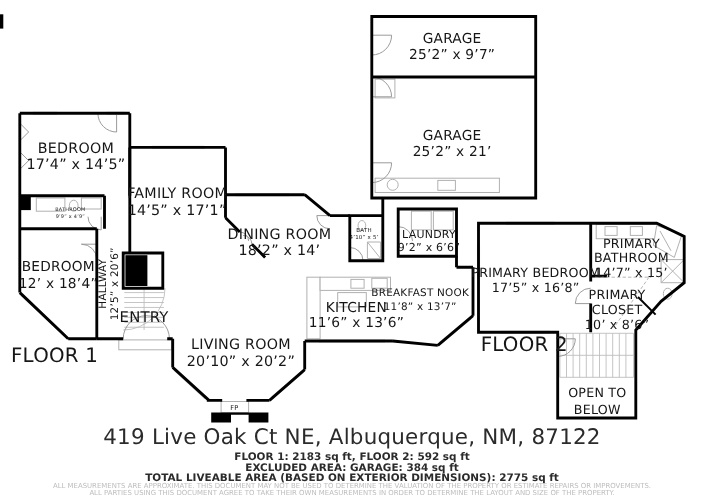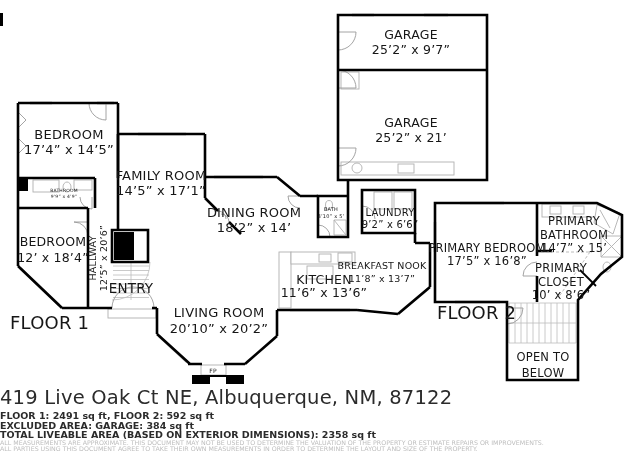--- a/index.html
+++ b/index.html
@@ -6,21 +6,21 @@
   .canvas{position:relative;width:640px;height:453px;background:#ffffff;overflow:hidden;
           font-family:"DejaVu Sans","Liberation Sans",sans-serif;}
   svg{position:absolute;left:0;top:0;}
   svg text{fill:#161616;letter-spacing:.2px;}
   .walls{stroke:#000;stroke-width:2.6;fill:none;stroke-linecap:butt;}
   .windows{stroke:#c9c9c9;stroke-width:2.8;fill:none;}
   .doors{stroke:#9a9a9a;stroke-width:.9;fill:none;}
   .fixtures{stroke:#b0b0b0;stroke-width:.9;fill:#ffffff;}
   .stairs{stroke:#bdbdbd;stroke-width:.8;fill:none;}
   .dashed{stroke:#ababab;stroke-width:.8;fill:none;stroke-dasharray:3 2;}
-  .footer{position:absolute;left:0;right:0;top:386px;text-align:left;color:#2b2b2b;}
+  .footer{position:absolute;left:0;right:0;top:386px;text-align:center;color:#2b2b2b;}
   .address{font-size:19.5px;letter-spacing:.2px;margin-bottom:2px;}
   .stat{font-size:9.5px;font-weight:700;line-height:9.6px;}
   .disclaimer{font-size:6.3px;color:#bdbdbd;line-height:6.6px;}
   .disclaimer:first-of-type{margin-top:2px;}
 </style>
 </head>
 <body>
 
 <div class="canvas">
   <svg width="640" height="453" viewBox="0 0 640 453">
@@ -145,19 +145,19 @@
         <text x="543" y="361" font-size="11.5" text-anchor="middle">OPEN TO</text>
         <text x="543" y="376.5" font-size="11.5" text-anchor="middle">BELOW</text>
         <text x="213" y="373" font-size="6" text-anchor="middle">FP</text>
         <text x="10" y="329" font-size="18" text-anchor="start">FLOOR 1</text>
         <text x="437" y="319" font-size="18" text-anchor="start">FLOOR 2</text>
       </g>
   </svg>
 
   <div class="footer">
     <div class="address">419 Live Oak Ct NE, Albuquerque, NM, 87122</div>
-    <div class="stat">FLOOR 1: 2491 sq ft, FLOOR 2: 592 sq ft</div>
+    <div class="stat">FLOOR 1: 2183 sq ft, FLOOR 2: 592 sq ft</div>
     <div class="stat">EXCLUDED AREA: GARAGE: 384 sq ft</div>
-    <div class="stat">TOTAL LIVEABLE AREA (BASED ON EXTERIOR DIMENSIONS): 2358 sq ft</div>
+    <div class="stat">TOTAL LIVEABLE AREA (BASED ON EXTERIOR DIMENSIONS): 2775 sq ft</div>
     <div class="disclaimer">ALL MEASUREMENTS ARE APPROXIMATE. THIS DOCUMENT MAY NOT BE USED TO DETERMINE THE VALUATION OF THE PROPERTY OR ESTIMATE REPAIRS OR IMPROVEMENTS.</div>
     <div class="disclaimer">ALL PARTIES USING THIS DOCUMENT AGREE TO TAKE THEIR OWN MEASUREMENTS IN ORDER TO DETERMINE THE LAYOUT AND SIZE OF THE PROPERTY.</div>
   </div>
 </div>
 
 </body></html>

